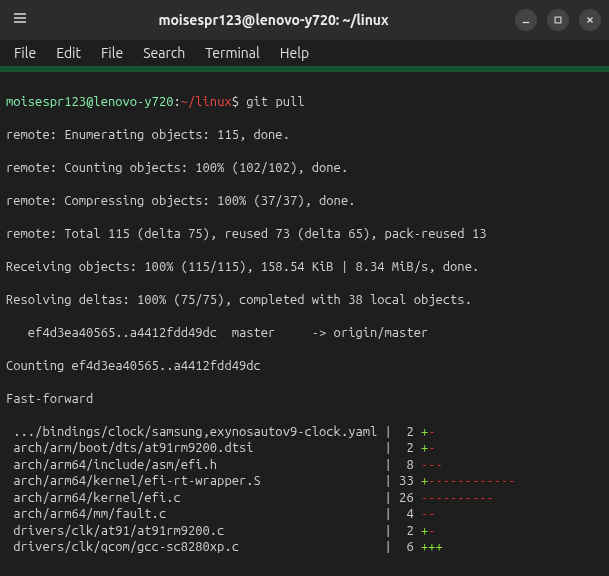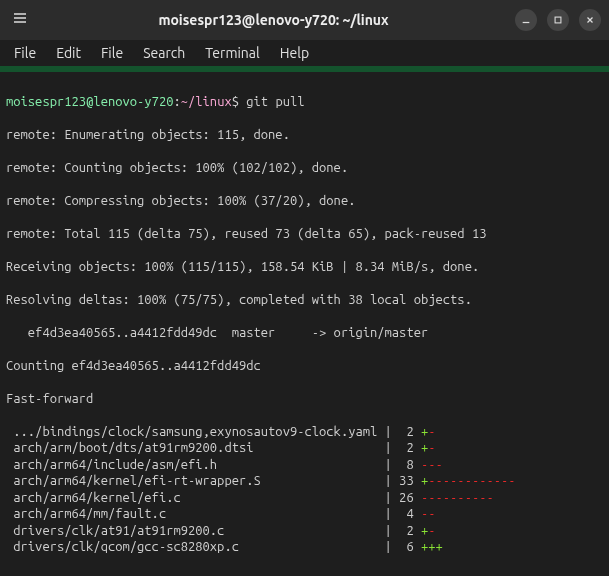--- a/index.html
+++ b/index.html
@@ -41,21 +41,21 @@
     color: #e0e0e0;
   }
   .menubar span { cursor: pointer; }
   .terminal {
     padding: 4px 6px;
     white-space: pre;
     font-size: 13px;
     line-height: 16.5px;
   }
   .cyan { color: #86efac; }
-  .blue { color: #f9a8d4; }
+  .blue { color: #ef4444; }
   .grey { color: #d0d0d0; }
   .bgreen { color: #8ae234; }
   .bred { color: #ef2929; }
   .row { display:block; }
 </style>
 </head>
 <body>
 
 <div class="titlebar">
   <div class="hamburger">
@@ -89,21 +89,21 @@
   <span>File</span>
   <span>Search</span>
   <span>Terminal</span>
   <span>Help</span>
 </div>
 
 <div class="terminal">
 <span class="row"><span class="cyan">moisespr123@lenovo-y720</span><span class="grey">:</span><span class="blue">~/linux</span><span class="grey">$ </span><span class="grey">git pull</span></span>
 <span class="row grey">remote: Enumerating objects: 115, done.</span>
 <span class="row grey">remote: Counting objects: 100% (102/102), done.</span>
-<span class="row grey">remote: Compressing objects: 100% (37/20), done.</span>
+<span class="row grey">remote: Compressing objects: 100% (37/37), done.</span>
 <span class="row grey">remote: Total 115 (delta 75), reused 73 (delta 65), pack-reused 13</span>
 <span class="row grey">Receiving objects: 100% (115/115), 158.54 KiB | 8.34 MiB/s, done.</span>
 <span class="row grey">Resolving deltas: 100% (75/75), completed with 38 local objects.</span>
 <span class="row grey">   ef4d3ea40565..a4412fdd49dc  master     -&gt; origin/master</span>
 <span class="row grey">Counting ef4d3ea40565..a4412fdd49dc</span>
 <span class="row grey">Fast-forward</span>
 <div id="files-container"><span class="row"><span class="grey"> .../bindings/clock/samsung,exynosautov9-clock.yaml |  2 </span><span class="bgreen">+</span><span class="bred">-</span></span><span class="row"><span class="grey"> arch/arm/boot/dts/at91rm9200.dtsi                  |  2 </span><span class="bgreen">+</span><span class="bred">-</span></span><span class="row"><span class="grey"> arch/arm64/include/asm/efi.h                       |  8 </span><span class="bgreen"></span><span class="bred">---</span></span><span class="row"><span class="grey"> arch/arm64/kernel/efi-rt-wrapper.S                 | 33 </span><span class="bgreen">+</span><span class="bred">------------</span></span><span class="row"><span class="grey"> arch/arm64/kernel/efi.c                            | 26 </span><span class="bgreen"></span><span class="bred">----------</span></span><span class="row"><span class="grey"> arch/arm64/mm/fault.c                              |  4 </span><span class="bgreen"></span><span class="bred">--</span></span><span class="row"><span class="grey"> drivers/clk/at91/at91rm9200.c                      |  2 </span><span class="bgreen">+</span><span class="bred">-</span></span><span class="row"><span class="grey"> drivers/clk/qcom/gcc-sc8280xp.c                    |  6 </span><span class="bgreen">+++</span><span class="bred"></span></span></div>
 
 
 </div>

